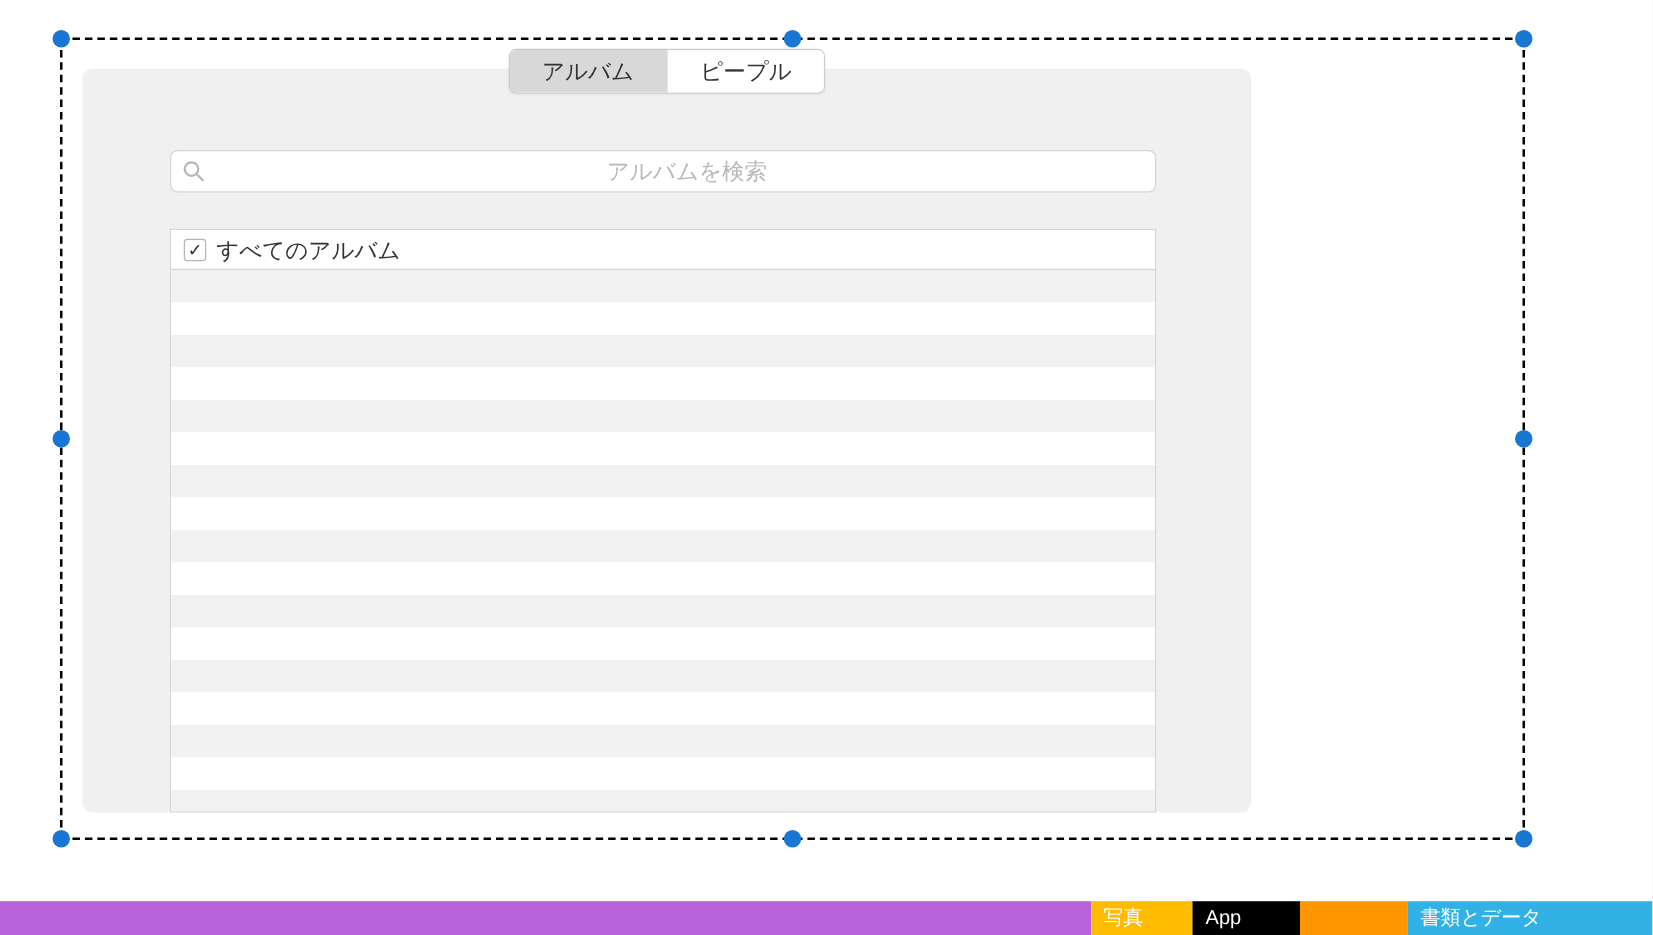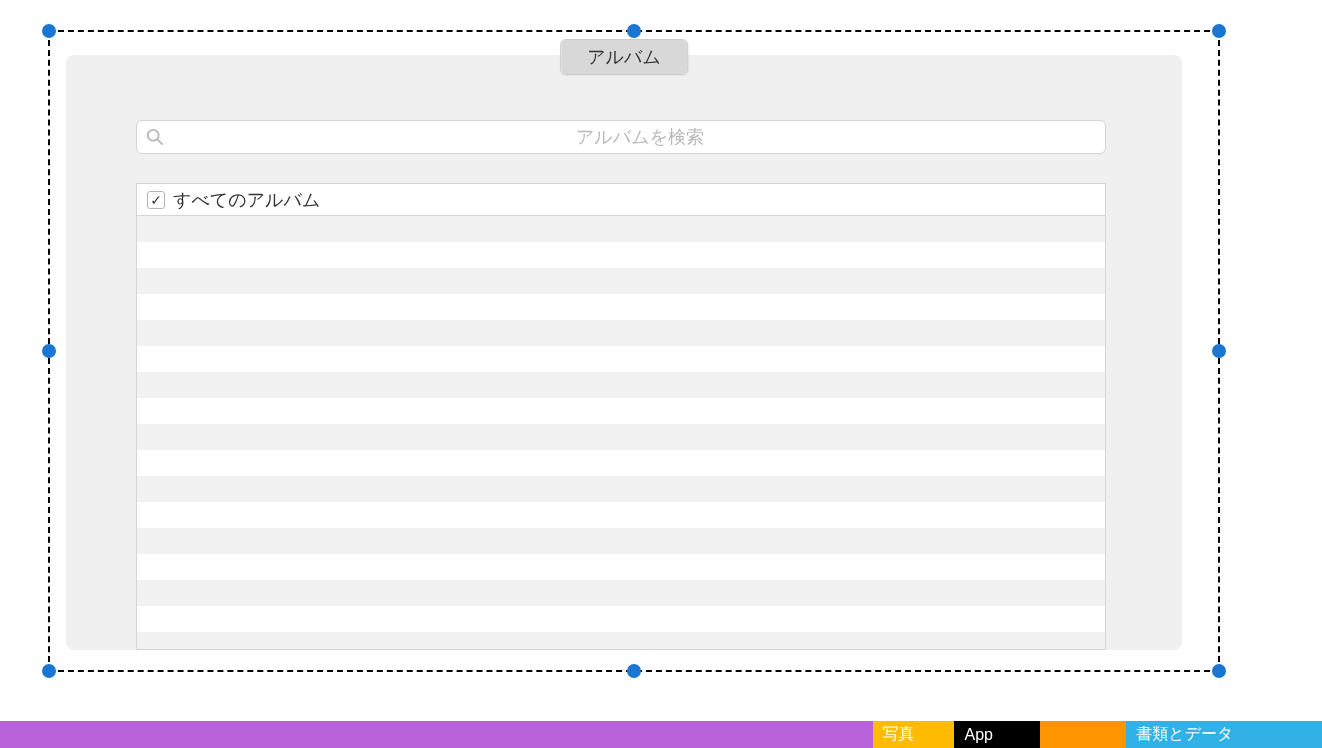--- a/index.html
+++ b/index.html
@@ -40,21 +40,21 @@
     .handle.mr { top: calc(50% - 7px); right: -8px; }
     .handle.bl { bottom: -8px; left: -8px; }
     .handle.bm { bottom: -8px; left: calc(50% - 7px); }
     .handle.br { bottom: -8px; right: -8px; }
     
     
     .panel {
       position: absolute;
       top: 55px;
       left: 66px;
-      width: 1116px;
+      width: 935px;
       height: 595px;
       background: #f0f0f0;
       border-radius: 8px;
       padding-top: 0;
     }
     
     
     .tabs {
       position: absolute;
       top: -16px;
@@ -191,20 +191,21 @@
       font-size: 14px;
       color: #333;
     }
   </style>
 </head>
 <body>
 
 <div class="panel">
   <div class="tabs">
     <button class="tab active">アルバム</button>
+    <button class="tab">ピープル</button>
   </div>
 
   <div class="search-wrapper">
     <span class="search-icon">
       <svg viewBox="0 0 20 20" width="18" height="18">
         <circle cx="8" cy="8" r="6" fill="none" stroke="#b8b8b8" stroke-width="2"></circle>
         <line x1="13" y1="13" x2="18" y2="18" stroke="#b8b8b8" stroke-width="2" stroke-linecap="round"></line>
       </svg>
     </span>
     <input type="text" class="search-field" placeholder="アルバムを検索" style="">

